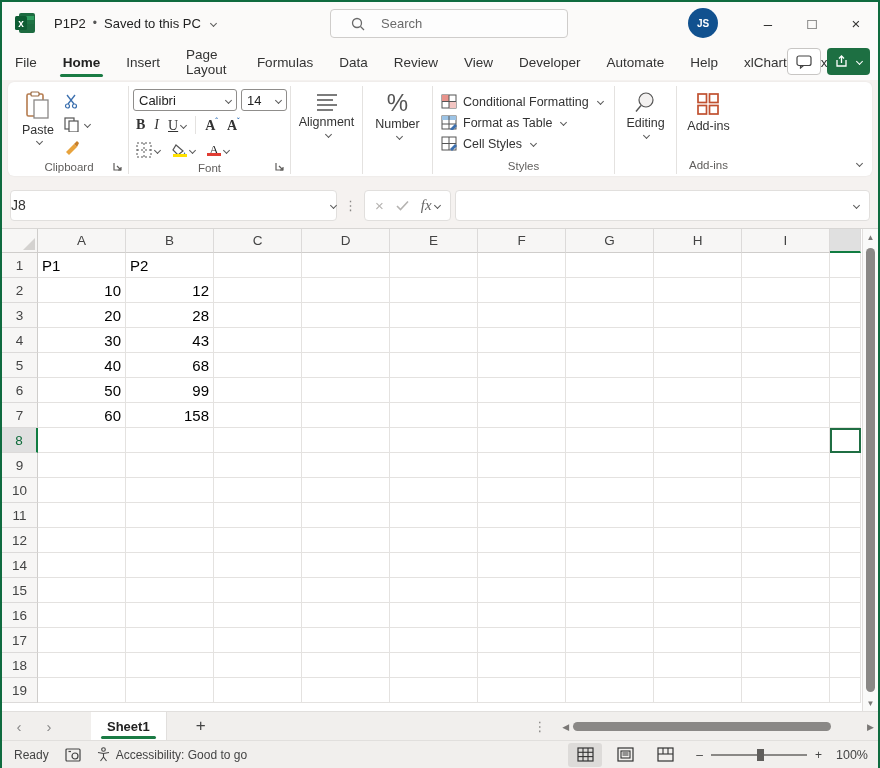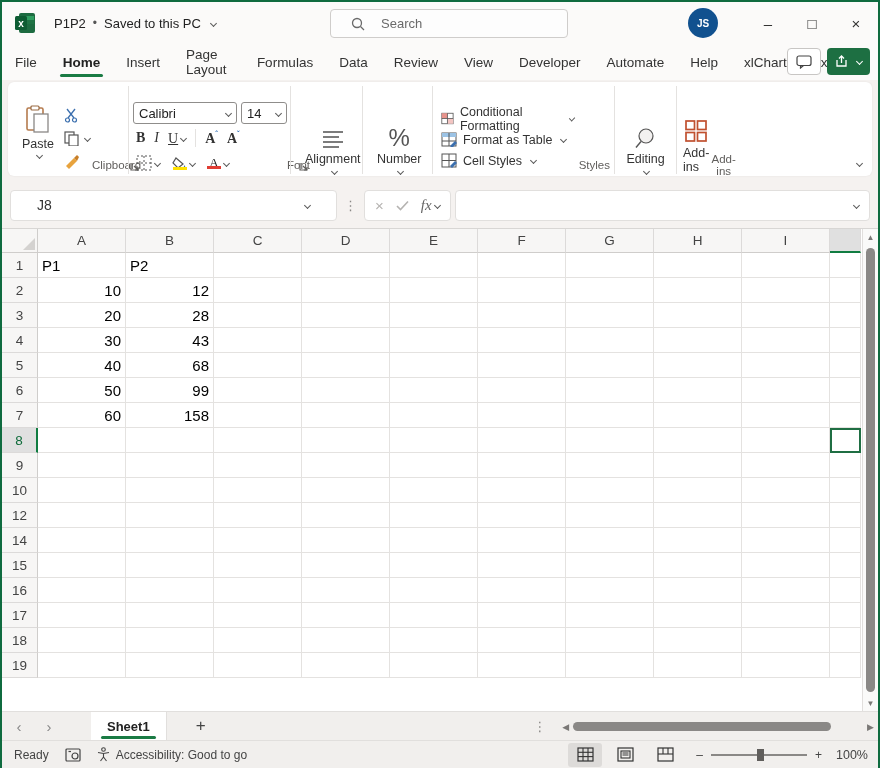--- a/index.html
+++ b/index.html
@@ -22,21 +22,21 @@
   .tab { padding:0 13px; height:36px; display:flex; align-items:center; font-size:13.5px; color:#333; position:relative; cursor:default; }
   .tab.active { font-weight:bold; color:#222; }
   .tab.active::after { content:""; position:absolute; left:10px; right:10px; bottom:3px; height:3px; background:#1a7b44; border-radius:2px; }
   .tabs-right { position:absolute; right:8px; top:4px; display:flex; gap:6px; align-items:center; }
   .comment-btn { width:34px; height:27px; border:1px solid #c8c6c4; border-radius:4px; background:#fff; display:flex; align-items:center; justify-content:center; }
   .share-btn { height:27px; padding:0 8px; border-radius:4px; background:#1d6f42; color:#fff; display:flex; align-items:center; gap:5px; }
 
   
   .ribbonzone { height:102px; background:#f5f2f0; padding:2px 6px 6px 6px; flex:none; }
   .ribboncard { background:#fff; border-radius:6px; height:94px; display:flex; align-items:stretch; padding:4px 2px 2px 2px; position:relative; box-shadow:0 0 2px rgba(0,0,0,.08); }
-  .rgroup { display:flex; flex-direction:row; position:relative; padding:2px 4px 0 4px;align-items:flex-end; }
+  .rgroup { display:flex; flex-direction:column; position:relative; padding:2px 4px 0 4px; }
   .rgroup + .rgroup { border-left:1px solid #e4e2e0; }
   .rgroup-body { flex:1; display:flex; align-items:flex-start; }
   .rgroup-label { height:18px; font-size:11.5px; color:#605e5c; text-align:center; display:flex; align-items:center; justify-content:center; position:relative; }
   .launcher { position:absolute; right:2px; bottom:3px; }
   .chev { display:inline-block; width:5px; height:5px; border-right:1.4px solid #5a5a5a; border-bottom:1.4px solid #5a5a5a; transform:rotate(45deg); margin-left:3px; vertical-align:2px; }
   .chev.white { border-color:#fff; }
 
   .bigbtn { display:flex; flex-direction:column; align-items:center; justify-content:flex-start; padding:3px 8px; font-size:12.5px; color:#333; gap:2px; }
   .clip-col { display:flex; flex-direction:column; justify-content:flex-start; gap:5px; padding:4px 2px; }
   .mini { display:flex; align-items:center; gap:3px; height:18px; }
@@ -53,21 +53,21 @@
 
   .collapsed { display:flex; flex-direction:column; align-items:center; justify-content:flex-start; padding:4px 10px 0 10px; font-size:12.5px; color:#333; gap:3px; }
 
   .styles-rows { display:flex; flex-direction:column; padding:3px 4px; }
   .stylebtn { display:flex; align-items:center; gap:6px; font-size:12.5px; color:#333; height:21px; }
 
   .ribbon-collapse { position:absolute; right:10px; bottom:10px; }
 
   
   .formulazone { height:46px; background:#f5f2f0; display:flex; align-items:center; padding:0 8px; gap:4px; flex:none; }
-  .namebox { width:327px; height:31px; background:#fff; border:1px solid #e1dfdd; border-radius:4px; display:flex; align-items:center; padding:0 26px; font-size:14px; color:#333; justify-content:space-between; }
+  .namebox { width:327px; height:31px; background:#fff; border:1px solid #e1dfdd; border-radius:4px; display:flex; align-items:center; padding:0 0; font-size:14px; color:#333; justify-content:space-between; }
   .fb-dots { color:#8a8886; font-size:13px; padding:0 3px; }
   .fxbox { height:31px; background:#fff; border:1px solid #e1dfdd; border-radius:4px; display:flex; align-items:center; gap:12px; padding:0 10px; color:#b5b3b1; font-size:14px; }
   .fx { font-family:"Liberation Serif", serif; font-style:italic; color:#666; font-size:15px; }
   .formulainput { flex:1; height:31px; background:#fff; border:1px solid #e1dfdd; border-radius:4px; display:flex; align-items:center; justify-content:flex-end; padding:0 10px; }
 
   
   .gridwrap { height:483px; background:#fff; display:flex; position:relative; border-top:1px solid #d8d6d4; flex:none; }
   .gridarea { flex:1; overflow:hidden; }
   .grow { display:flex; height:25px; }
   .grow.hdr { height:24px; }
@@ -562,20 +562,33 @@
           <div class="gcell"></div>
           <div class="gcell"></div>
           <div class="gcell"></div>
           <div class="gcell"></div>
           <div class="gcell"></div>
           <div class="gcell"></div>
           <div class="gcell"></div>
           <div class="gcell partial"></div>
         </div>
         <div class="grow">
+          <div class="rowh">11</div>
+          <div class="gcell"></div>
+          <div class="gcell"></div>
+          <div class="gcell"></div>
+          <div class="gcell"></div>
+          <div class="gcell"></div>
+          <div class="gcell"></div>
+          <div class="gcell"></div>
+          <div class="gcell"></div>
+          <div class="gcell"></div>
+          <div class="gcell partial"></div>
+        </div>
+        <div class="grow">
           <div class="rowh">12</div>
           <div class="gcell"></div>
           <div class="gcell"></div>
           <div class="gcell"></div>
           <div class="gcell"></div>
           <div class="gcell"></div>
           <div class="gcell"></div>
           <div class="gcell"></div>
           <div class="gcell"></div>
           <div class="gcell"></div>

